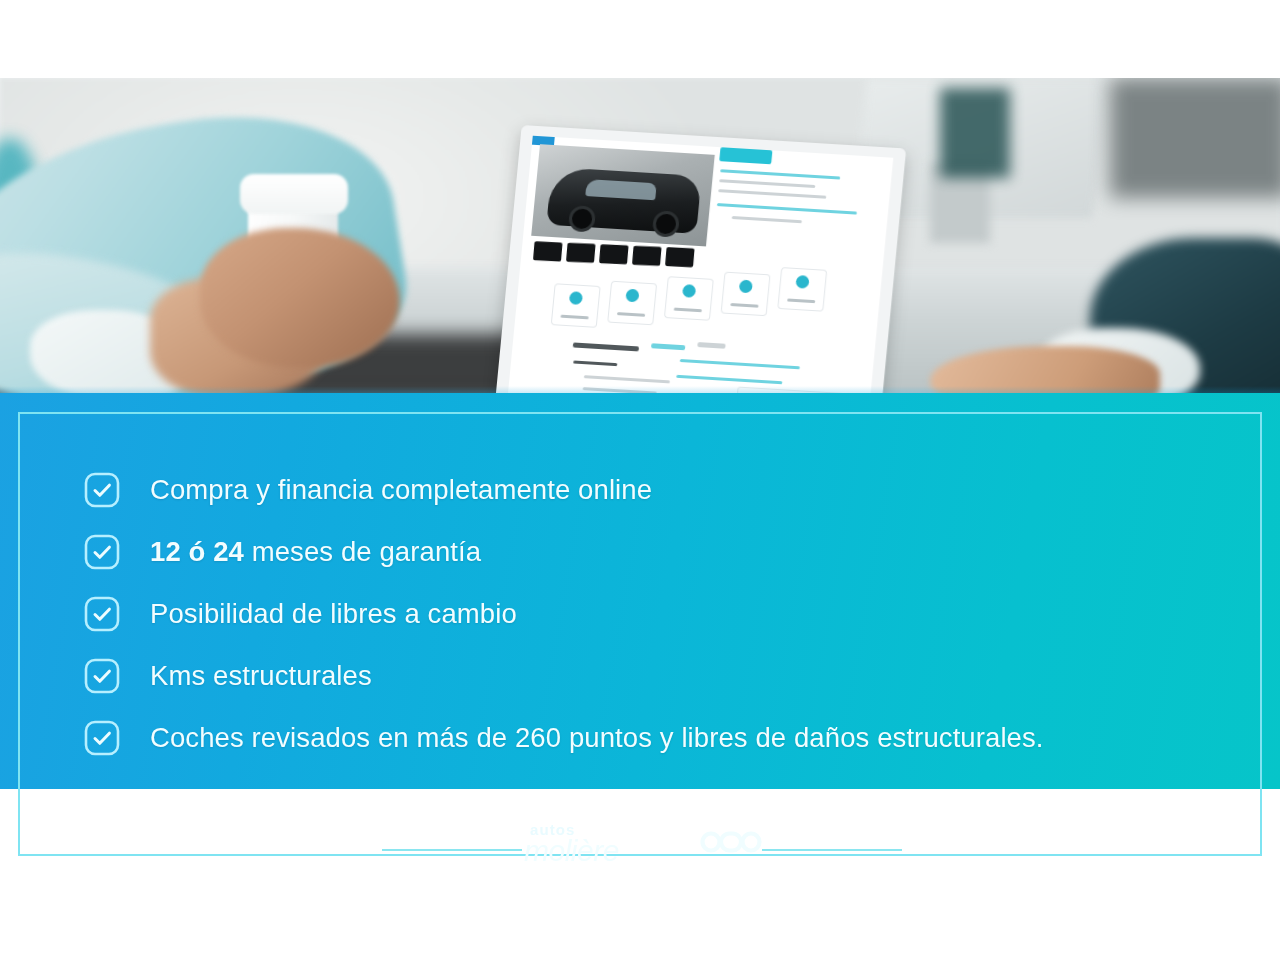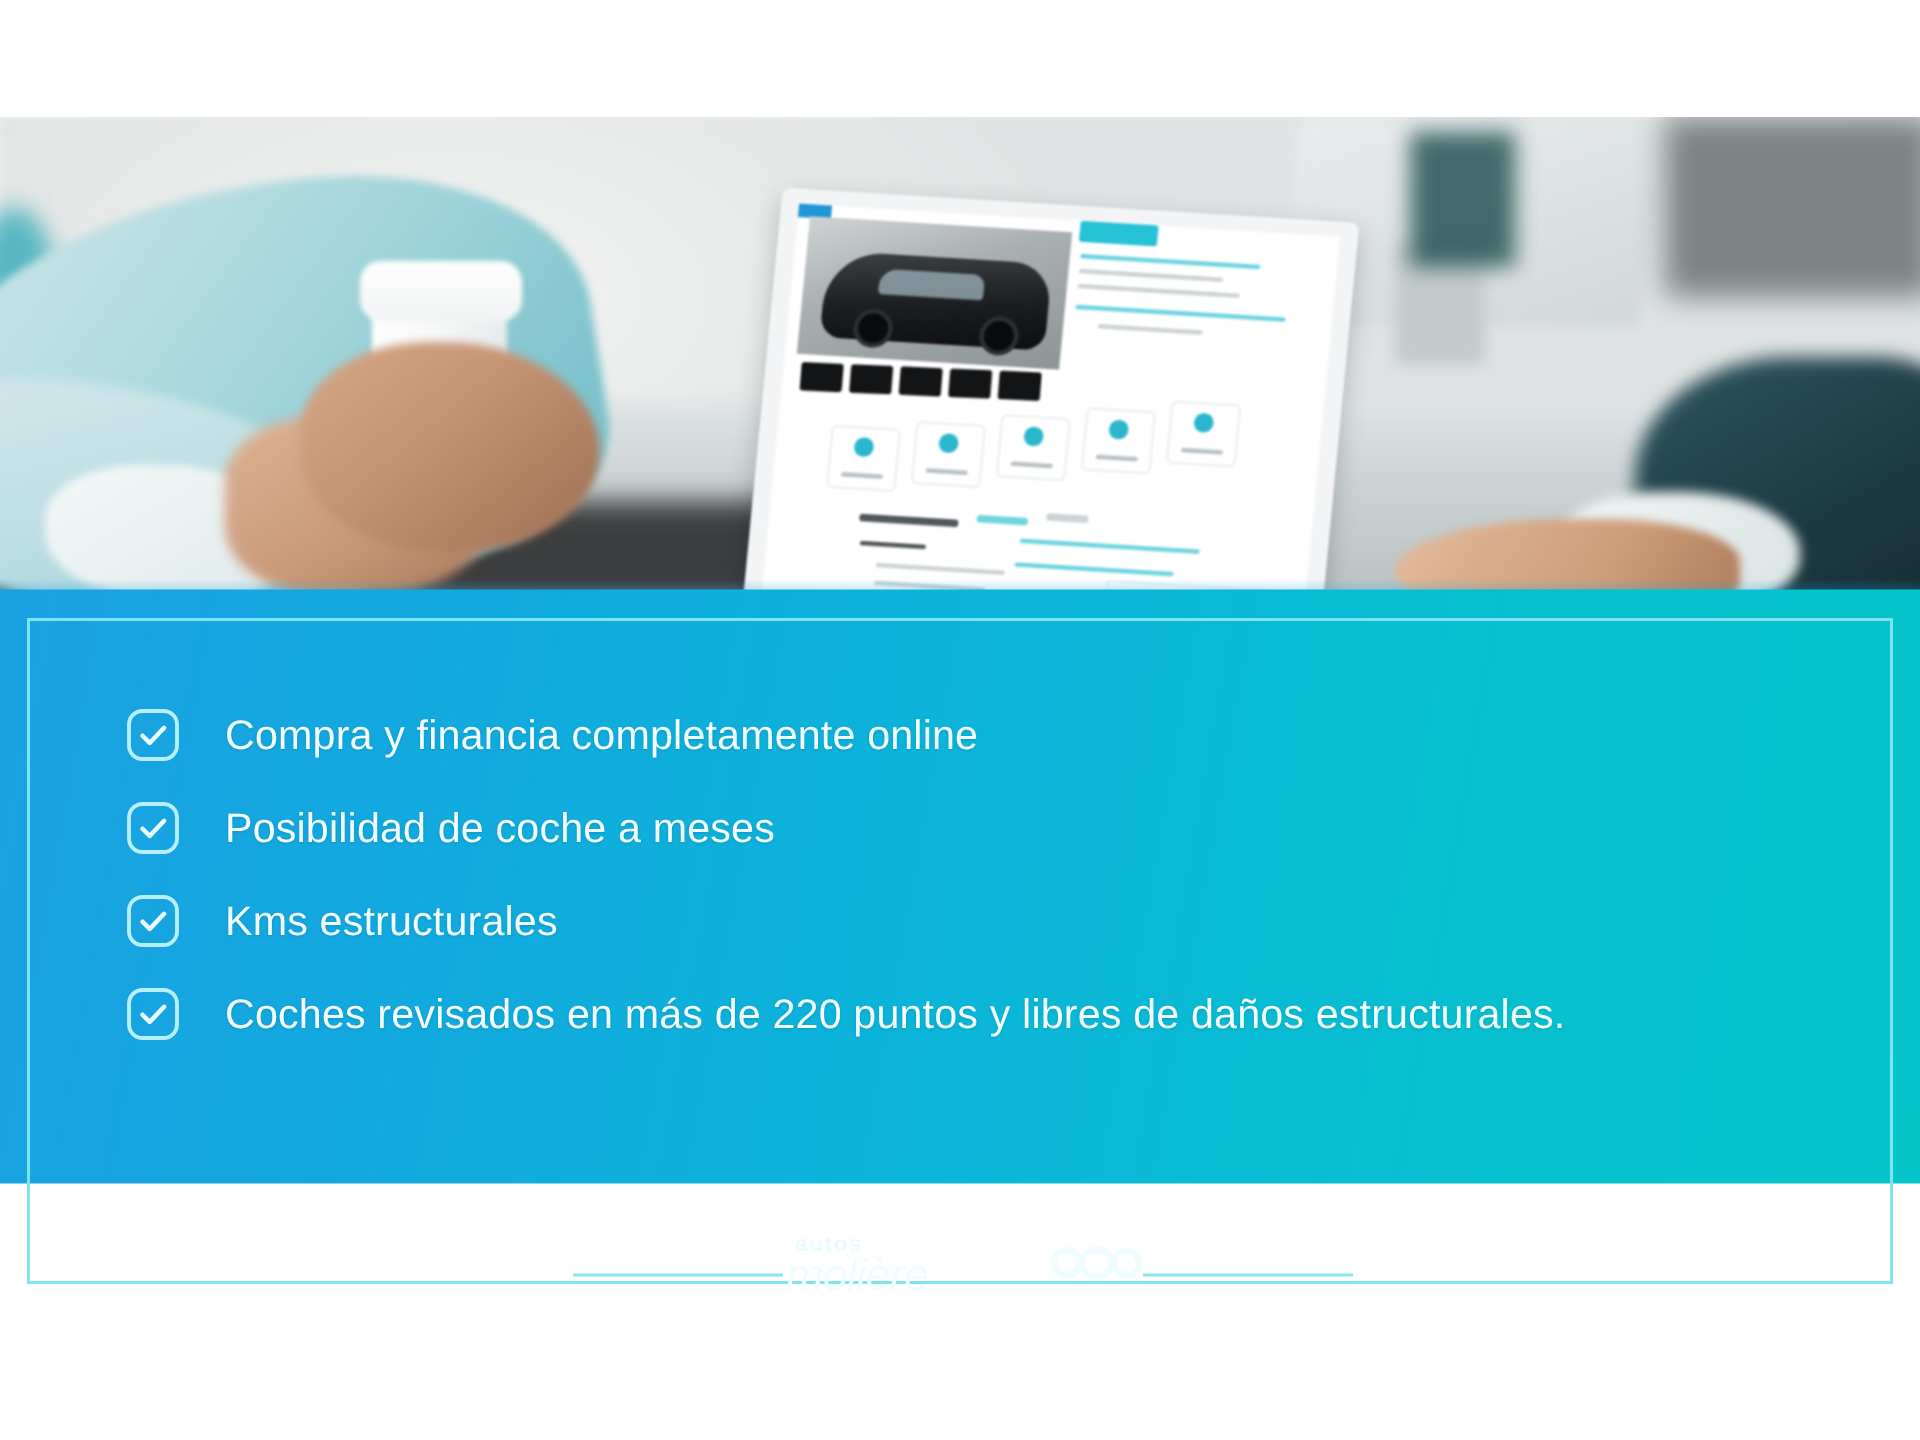--- a/index.html
+++ b/index.html
@@ -570,49 +570,58 @@
       <div class="feature-row">
         <span class="check-icon">
           <svg width="40" height="40" viewBox="0 0 40 40">
             <rect x="4" y="4" width="32" height="32" rx="9" ry="9" fill="none" stroke="#b6efff" stroke-width="2.6"></rect>
             <path d="M13 20.5 L17.8 25.3 L27.4 15.2" fill="none" stroke="#ecfcff" stroke-width="3" stroke-linecap="round" stroke-linejoin="round"></path>
           </svg>
         </span>
         <span class="feature-text">Compra y financia completamente online</span>
       </div>
 
-
       <div class="feature-row">
         <span class="check-icon">
           <svg width="40" height="40" viewBox="0 0 40 40">
             <rect x="4" y="4" width="32" height="32" rx="9" ry="9" fill="none" stroke="#b6efff" stroke-width="2.6"></rect>
             <path d="M13 20.5 L17.8 25.3 L27.4 15.2" fill="none" stroke="#ecfcff" stroke-width="3" stroke-linecap="round" stroke-linejoin="round"></path>
           </svg>
         </span>
-        <span class="feature-text">Posibilidad de coche a meses</span>
+        <span class="feature-text"><b>12 ó 24</b><span> meses de garantía</span></span>
+      </div>
+
+      <div class="feature-row">
+        <span class="check-icon">
+          <svg width="40" height="40" viewBox="0 0 40 40">
+            <rect x="4" y="4" width="32" height="32" rx="9" ry="9" fill="none" stroke="#b6efff" stroke-width="2.6"></rect>
+            <path d="M13 20.5 L17.8 25.3 L27.4 15.2" fill="none" stroke="#ecfcff" stroke-width="3" stroke-linecap="round" stroke-linejoin="round"></path>
+          </svg>
+        </span>
+        <span class="feature-text">Posibilidad de libres a cambio</span>
       </div>
 
       <div class="feature-row">
         <span class="check-icon">
           <svg width="40" height="40" viewBox="0 0 40 40">
             <rect x="4" y="4" width="32" height="32" rx="9" ry="9" fill="none" stroke="#b6efff" stroke-width="2.6"></rect>
             <path d="M13 20.5 L17.8 25.3 L27.4 15.2" fill="none" stroke="#ecfcff" stroke-width="3" stroke-linecap="round" stroke-linejoin="round"></path>
           </svg>
         </span>
         <span class="feature-text">Kms estructurales</span>
       </div>
 
       <div class="feature-row">
         <span class="check-icon">
           <svg width="40" height="40" viewBox="0 0 40 40">
             <rect x="4" y="4" width="32" height="32" rx="9" ry="9" fill="none" stroke="#b6efff" stroke-width="2.6"></rect>
             <path d="M13 20.5 L17.8 25.3 L27.4 15.2" fill="none" stroke="#ecfcff" stroke-width="3" stroke-linecap="round" stroke-linejoin="round"></path>
           </svg>
         </span>
-        <span class="feature-text">Coches revisados en más de 220 puntos y libres de daños estructurales.</span>
+        <span class="feature-text">Coches revisados en más de 260 puntos y libres de daños estructurales.</span>
       </div>
 
     </div>
 
     <div class="logo-strip">
       <div class="rule left"></div>
       <div class="rule right"></div>
 
       <div class="logo">
         <span class="logo-sup">autos</span>

